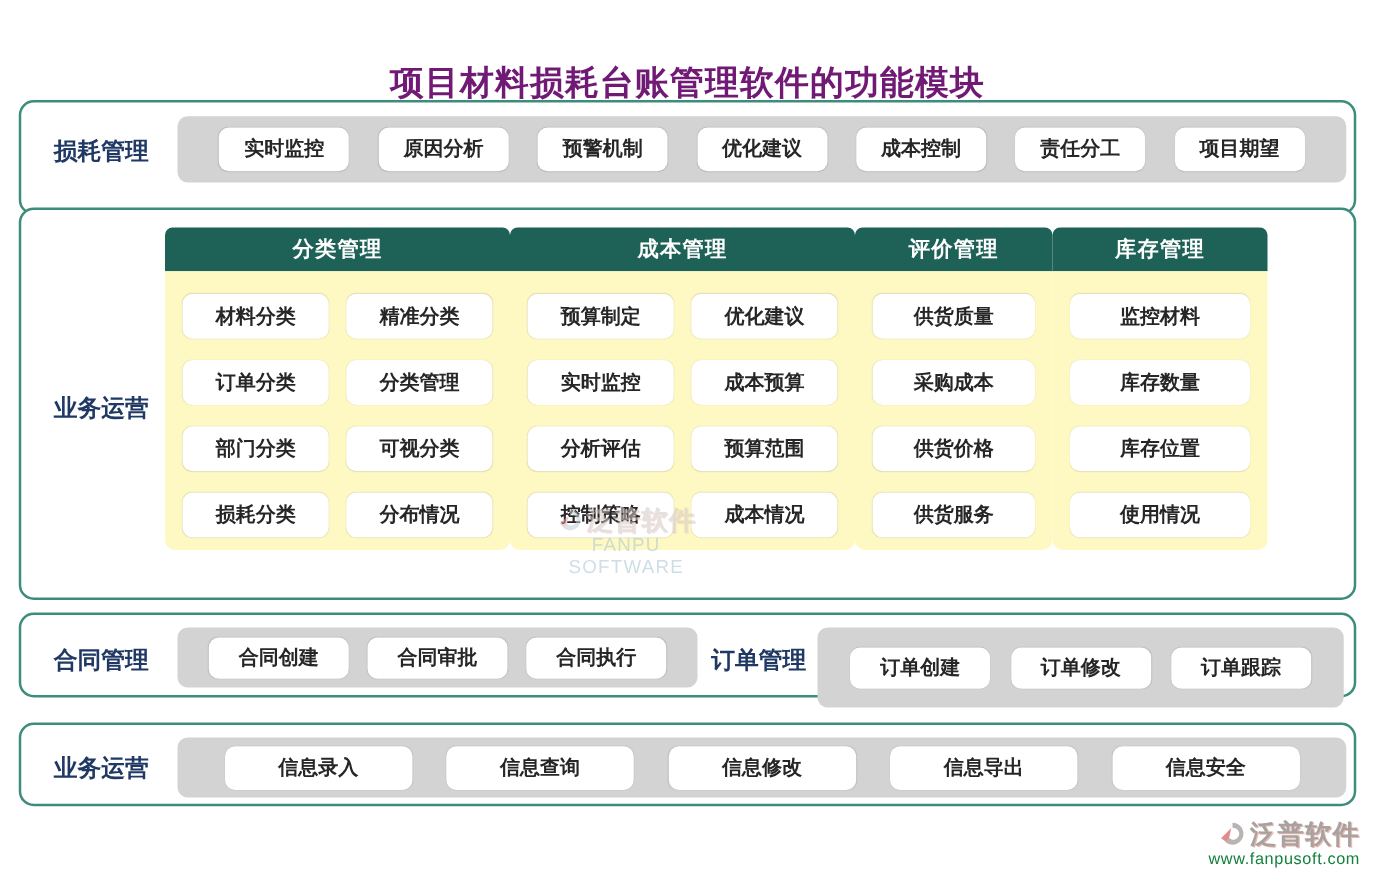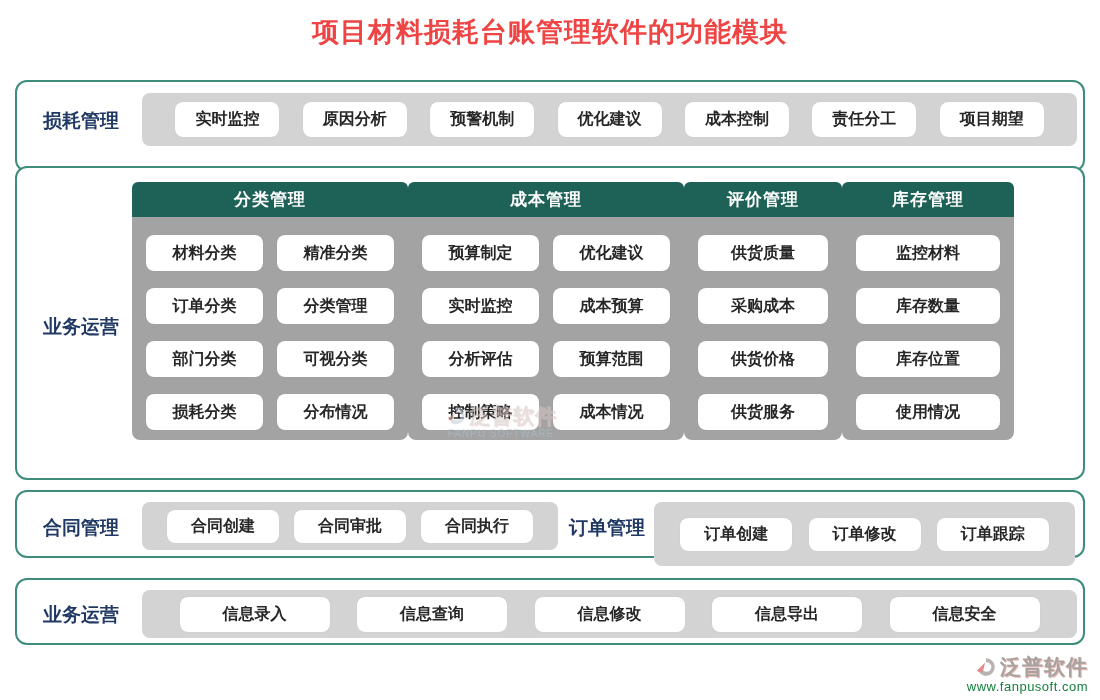--- a/index.html
+++ b/index.html
@@ -1,21 +1,21 @@
 <!DOCTYPE html>
 <html><head>
 <meta charset="utf-8">
 <style>
   * { margin:0; padding:0; box-sizing:border-box; }
   html,body { width:1100px; height:700px; background:#ffffff;
     font-family:"Liberation Sans","DejaVu Sans",sans-serif; }
   .stage { position:relative; width:1100px; height:700px; background:#fff; overflow:hidden; }
 
-  .title { position:absolute; top:14px; left:0; width:100%; text-align:center;
-    font-size:27px; font-weight:700; color:#ef4444; letter-spacing:1px; }
+  .title { position:absolute; top:48px; left:0; width:100%; text-align:center;
+    font-size:27px; font-weight:700; color:#701a75; letter-spacing:1px; }
 
   .section { position:absolute; left:15px; width:1070px; background:#fff;
     border:2px solid #3D8C7C; border-radius:12px; }
   .sec-label { position:absolute; font-size:19px; font-weight:700; color:#1F3864; }
 
   
   .panel { position:absolute; background:#D3D3D3; border-radius:8px;
     display:flex; align-items:center; justify-content:space-evenly; padding:0 10px; }
   .chip { background:#ffffff; border-radius:8px; color:#262626; font-weight:700;
     font-size:16px; display:flex; align-items:center; justify-content:center;
@@ -28,21 +28,21 @@
   #sec-loss .panel { left:125px; top:11px; width:935px; height:53px; }
 
   
   #sec-business { top:166px; height:314px; }
   #sec-business .sec-label { left:26px; top:146px; }
   .columns { position:absolute; left:115px; top:14px; height:258px; display:flex; }
   .column { display:flex; flex-direction:column; }
   .col-head { height:37px; background:#1E6156; color:#ffffff; font-weight:700;
     font-size:17px; display:flex; align-items:center; justify-content:center;
     border-radius:6px 6px 0 0; letter-spacing:1px; }
-  .col-body { flex:1; background:#a3a3a3; border-radius:0 0 8px 8px;
+  .col-body { flex:1; background:#fef9c3; border-radius:0 0 8px 8px;
     display:grid; padding:18px 14px 10px; row-gap:17px; column-gap:14px; align-content:start; }
   .col-body .chip { height:36px; padding:0 8px; font-size:16px; }
   .cols-2 { grid-template-columns:1fr 1fr; }
   .cols-1 { grid-template-columns:1fr; }
   .w-wide { width:276px; } .w-eval { width:158px; } .w-inv { width:172px; }
 
   
   #sec-contract { top:490px; height:68px; }
   #sec-contract .lbl-1 { left:26px; top:23px; }
   #sec-contract .panel-1 { left:125px; top:10px; width:416px; height:48px; }
@@ -55,21 +55,21 @@
   #sec-ledger .sec-label { left:26px; top:22px; }
   #sec-ledger .panel { left:125px; top:10px; width:935px; height:48px; }
   #sec-ledger .chip { min-width:150px; }
 
   
   .watermark { position:absolute; left:436px; top:402px; width:130px; opacity:.55;
     pointer-events:none; text-align:center; z-index:5; }
   .watermark .wm-row { display:flex; align-items:center; justify-content:center; gap:2px; }
   .watermark .wm-brand { font-size:21px; font-weight:700; color:#cfc8c4;
     text-shadow:1px 1px 0 #eec6c6; letter-spacing:1px; }
-  .watermark .wm-sub { font-size:10px; color:#a9c3d4; letter-spacing:1px; margin-top:-2px; }
+  .watermark .wm-sub { font-size:15px; color:#a9c3d4; letter-spacing:1px; margin-top:-2px; }
 
   
   .footer { position:absolute; right:12px; bottom:6px; text-align:right; z-index:6; }
   .f-row { display:flex; align-items:center; justify-content:flex-end; gap:3px; }
   .f-brand { font-size:21px; font-weight:700; color:#a7a2a0; text-shadow:1px 1px 0 #eab9b1; letter-spacing:1px; }
   .f-url { font-size:13px; color:#15803d; letter-spacing:.5px; margin-top:-2px; }
   .logo-ic { width:22px; height:22px; display:inline-block; }
 </style>
 </head>
 <body>

